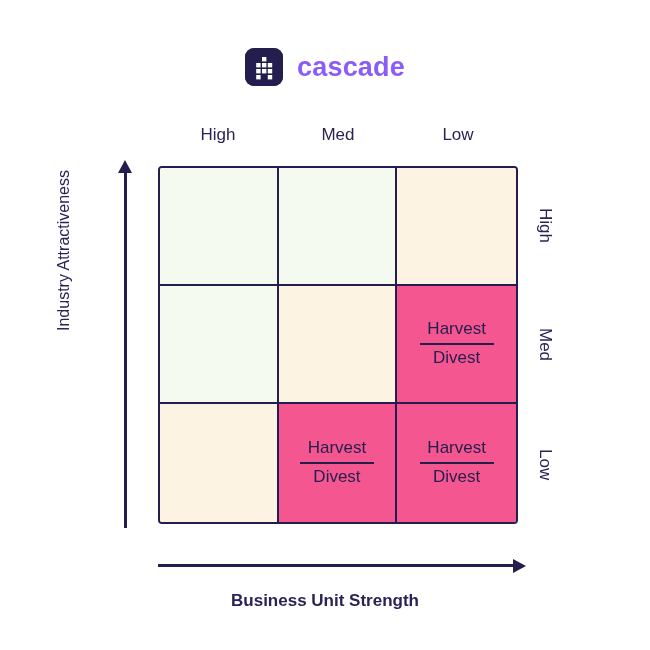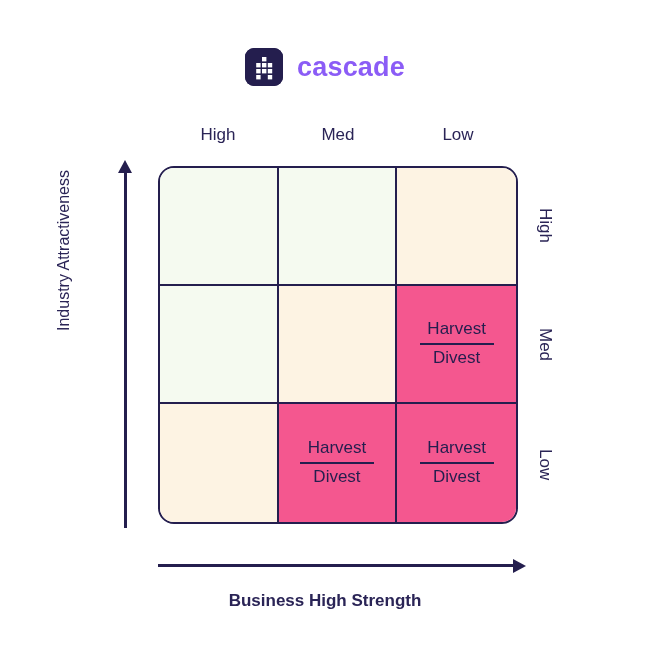--- a/index.html
+++ b/index.html
@@ -62,21 +62,21 @@
   }
 
   
   .matrix {
     position: absolute;
     left: 158px;
     top: 166px;
     width: 360px;
     height: 358px;
     border: 2.5px solid #241e4e;
-    border-radius: 16px;
+    border-radius: 4px;
     overflow: hidden;
     display: grid;
     grid-template-columns: repeat(3, 1fr);
     grid-template-rows: repeat(3, 1fr);
     text-align: right;
   }
   .cell {
     position: relative;
     border-right: 2px solid #241e4e;
     border-bottom: 2px solid #241e4e;
@@ -309,15 +309,15 @@
   <div class="y-axis">
     <span class="head"></span>
     <span class="shaft"></span>
   </div>
   <div class="y-axis-label">Industry Attractiveness</div>
 
   <div class="x-axis">
     <span class="shaft"></span>
     <span class="head"></span>
   </div>
-  <div class="x-axis-label">Business High Strength</div>
+  <div class="x-axis-label">Business Unit Strength</div>
 
 </div>
 
 </body></html>

